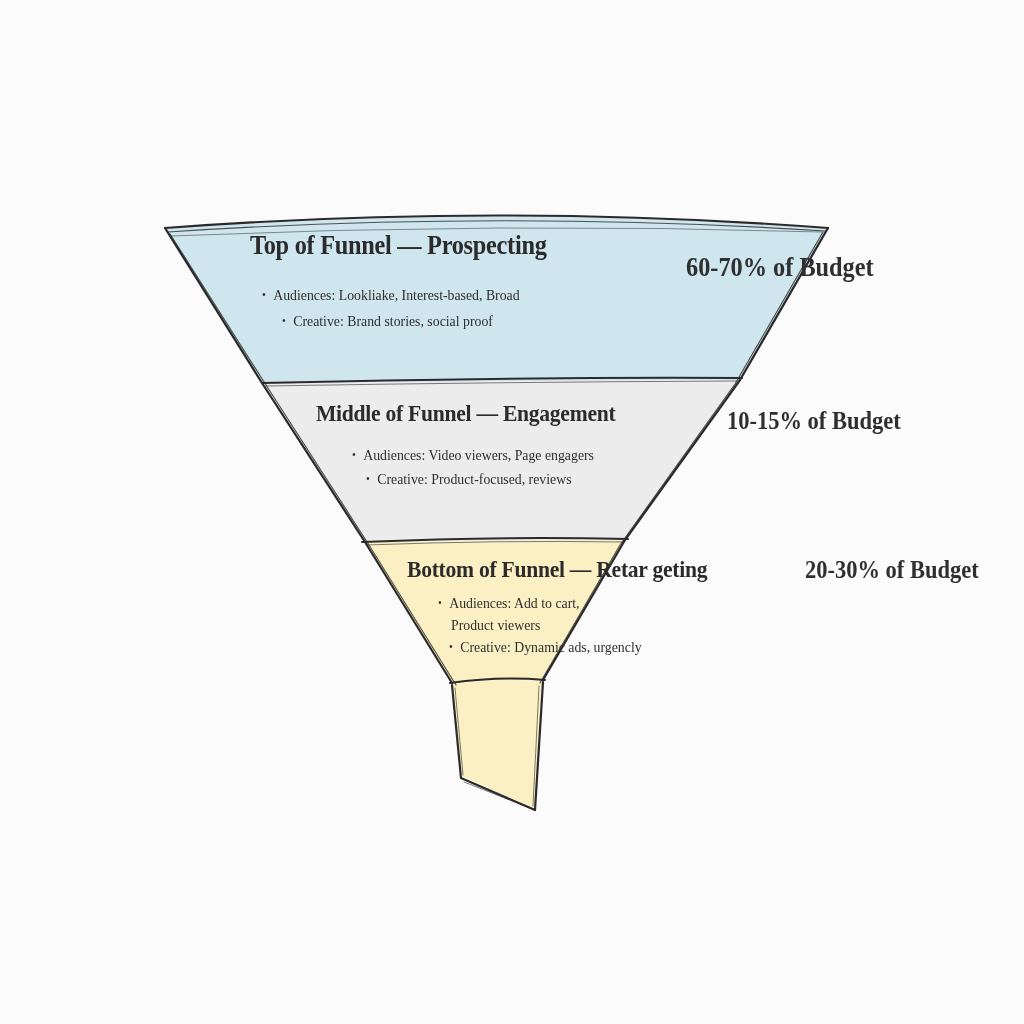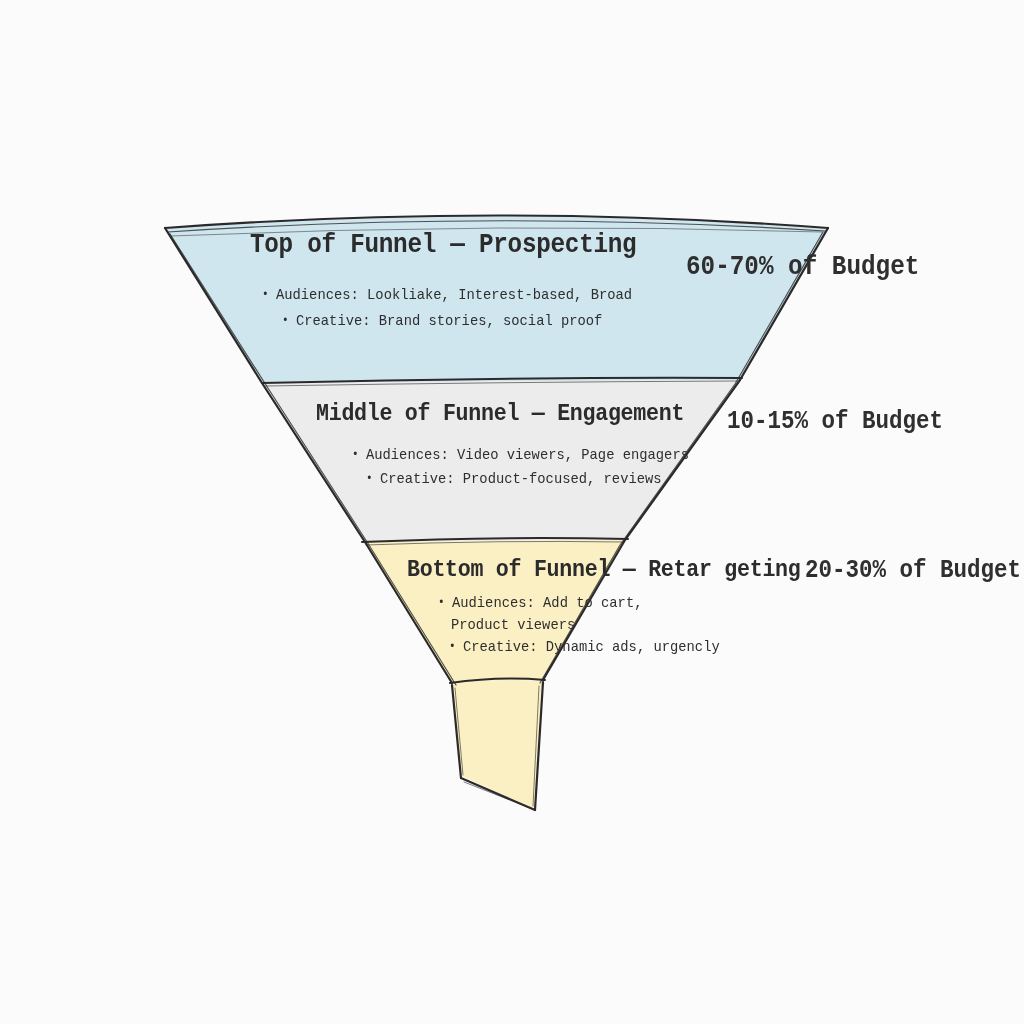--- a/index.html
+++ b/index.html
@@ -7,21 +7,21 @@
       padding: 0;
       width: 1024px;
       height: 1024px;
       background: #fbfbfb;
       overflow: hidden;
     }
     .canvas {
       position: relative;
       width: 820px;
       height: 1024px;
-      font-family: Liberation Mono, monospace;
+      font-family: Liberation Serif, serif;
       color: #2b2b2b;
     }
     svg.funnel {
       position: absolute;
       left: 0;
       top: 0;
       width: 1024px;
       height: 1024px;
     }
     .label {

